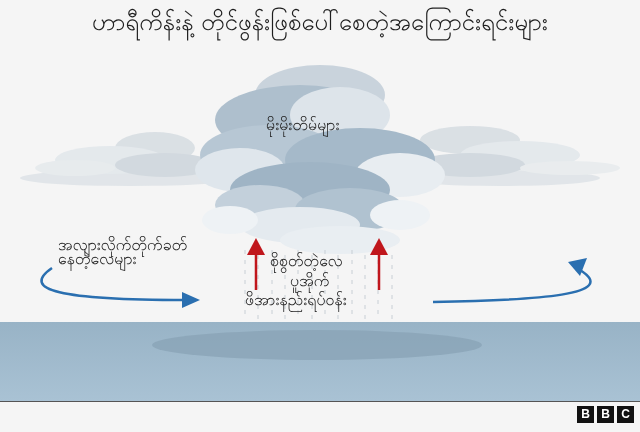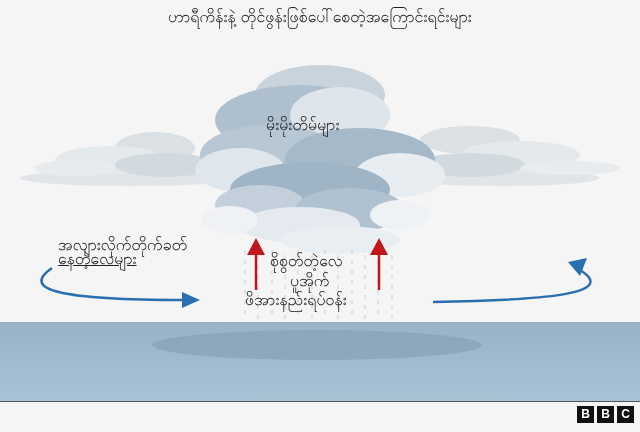--- a/index.html
+++ b/index.html
@@ -1,19 +1,19 @@
 <!DOCTYPE html>
 <html><head>
 <meta charset="utf-8">
 <style>
   html, body { margin:0; padding:0; }
   body { width:640px; height:432px; background:#f5f5f5; position:relative; overflow:hidden;
          font-family:"DejaVu Sans", sans-serif; color:#222; }
   .title { position:absolute; left:0; top:6px; width:640px; text-align:center;
-           font-size:16px; font-weight:500; color:#1e1e1e; letter-spacing:0; white-space:nowrap; }
+           font-size:24px; font-weight:500; color:#1e1e1e; letter-spacing:0; white-space:nowrap; }
   .sea { position:absolute; left:0; top:322px; width:640px; height:79px;
          background:linear-gradient(#98b3c6, #a9c2d4); border-bottom:1px solid #555; }
   .sea-shadow { position:absolute; left:152px; top:8px; width:330px; height:30px; border-radius:50%;
                 background:#8aa4b7; opacity:0.8; }
   .sea-label { position:absolute; left:0; top:32px; width:640px; text-align:center; font-size:17px; color:#222; white-space:nowrap; }
   .footer { position:absolute; left:0; top:402px; width:640px; height:30px; background:#f5f5f5; }
   .bbc { position:absolute; right:6px; top:406px; display:flex; gap:3px; }
   .bbc span { display:inline-block; width:17px; height:17px; background:#111; color:#fff; font-weight:bold;
               font-size:12px; text-align:center; line-height:17px; font-family:"Liberation Sans", sans-serif; }
   .lbl { position:absolute; font-size:16px; color:#222; white-space:nowrap; line-height:20px; }
@@ -87,21 +87,21 @@
     <polygon points="182,292 200,300 182,308" fill="#2a6fb0"></polygon>
   </g>
   <g>
     <path d="M433,302 C540,300 620,295 580,270" fill="none" stroke="#2a6fb0" stroke-width="2.5"></path>
     <polygon points="568,262 587,258 580,276" fill="#2a6fb0"></polygon>
   </g>
 </svg>
 
 <div class="lbl" style="left:266px; top:115px;">မိုးမိုးတိမ်များ</div>
 <div class="lbl" style="left:58px; top:228px;margin-top:7px;">အလျားလိုက်တိုက်ခတ်</div>
-<div class="lbl" style="left:58px; top:249px;text-decoration:underline;">နေတဲ့လေများ</div>
+<div class="lbl" style="left:58px; top:249px;">နေတဲ့လေများ</div>
 <div class="lbl" style="left:290px; top:227px;margin-top:44px;">ပူအိုက်</div>
 <div class="lbl" style="left:270px; top:251px;">စိုစွတ်တဲ့လေ</div>
 <div class="lbl" style="left:245px; top:290px;">ဖိအားနည်းရပ်ဝန်း</div>
 
 <div class="sea">
   <div class="sea-shadow"></div>
 </div>
 
 <div class="footer"></div>
 <div class="bbc">

